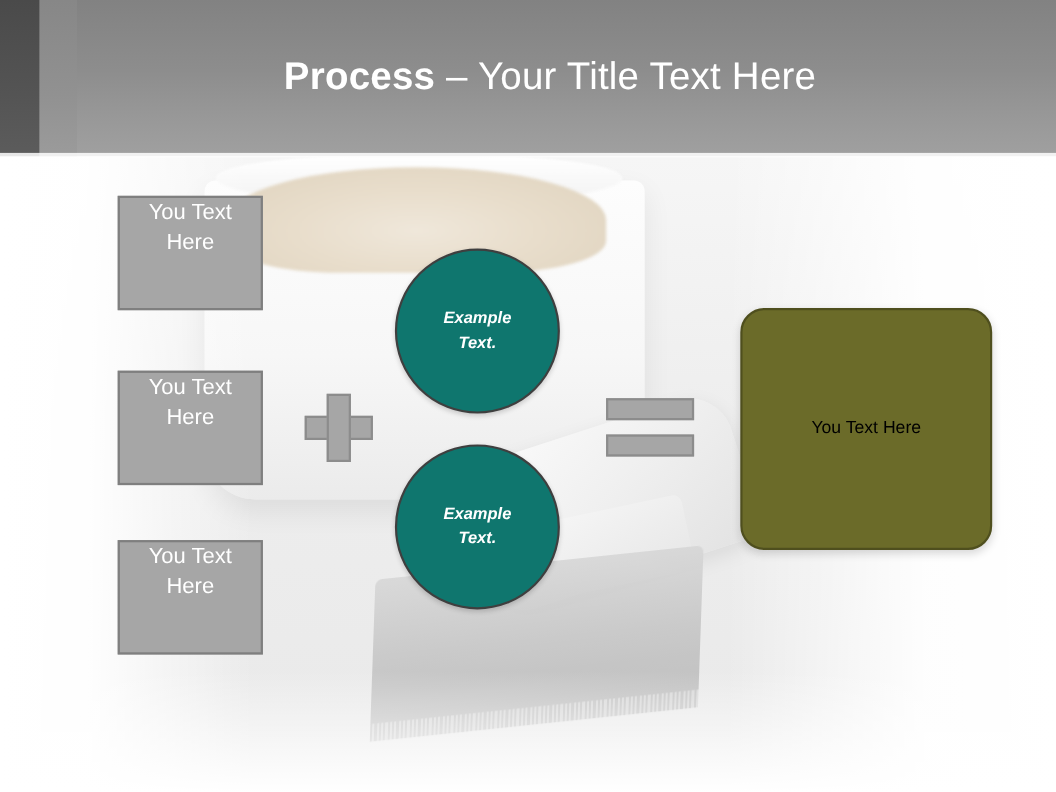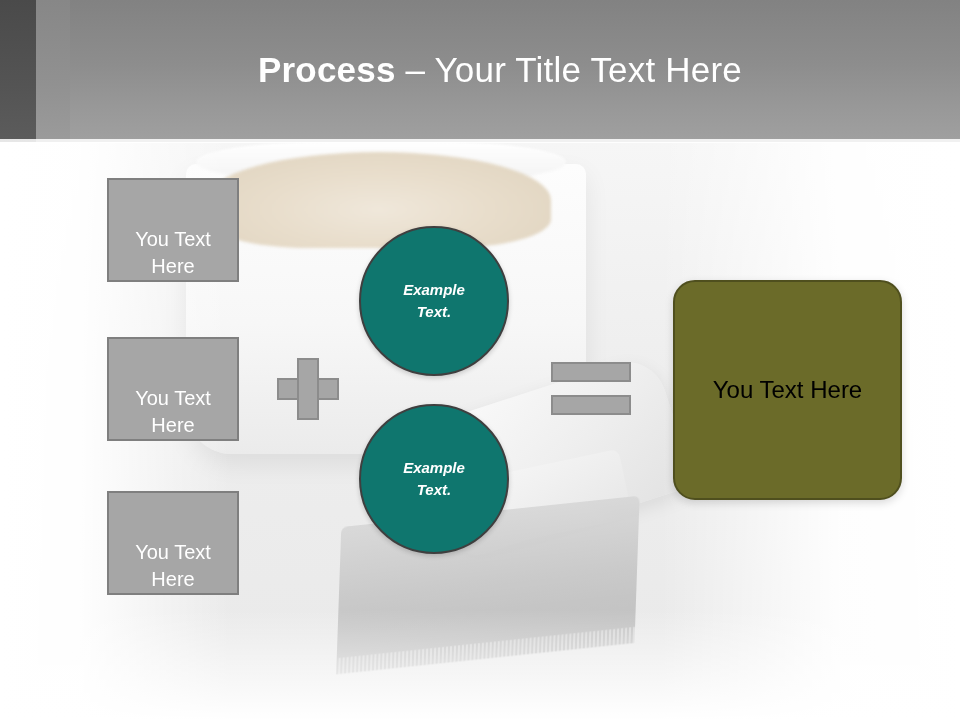--- a/index.html
+++ b/index.html
@@ -180,21 +180,21 @@
     position: absolute;
     width: 132px;
     height: 104px;
     background: #a6a6a6;
     border: 2px solid #7f7f7f;
     box-sizing: border-box;
     color: #ffffff;
     font-size: 20px;
     line-height: 27px;
     display: flex;
-    align-items: flex-end;
+    align-items: flex-start;
     justify-content: center;
     text-align: center;
   }
   .left-box span { display: block; width: 100px; }
   #lbox-0 { left: 107px; top: 178px; }
   #lbox-1 { left: 107px; top: 337px; }
   #lbox-2 { left: 107px; top: 491px; }
 
   
   .plus {
@@ -262,21 +262,21 @@
     position: absolute;
     left: 673px;
     top: 280px;
     width: 229px;
     height: 220px;
     background: #6b6b29;
     border: 2px solid #4f4f1e;
     box-sizing: border-box;
     border-radius: 22px;
     color: #000000;
-    font-size: 24px;
+    font-size: 16px;
     display: flex;
     align-items: center;
     justify-content: center;
     text-align: center;
     box-shadow: 0 3px 8px rgba(0,0,0,0.15);
   }
 </style>
 </head>
 <body>
 

